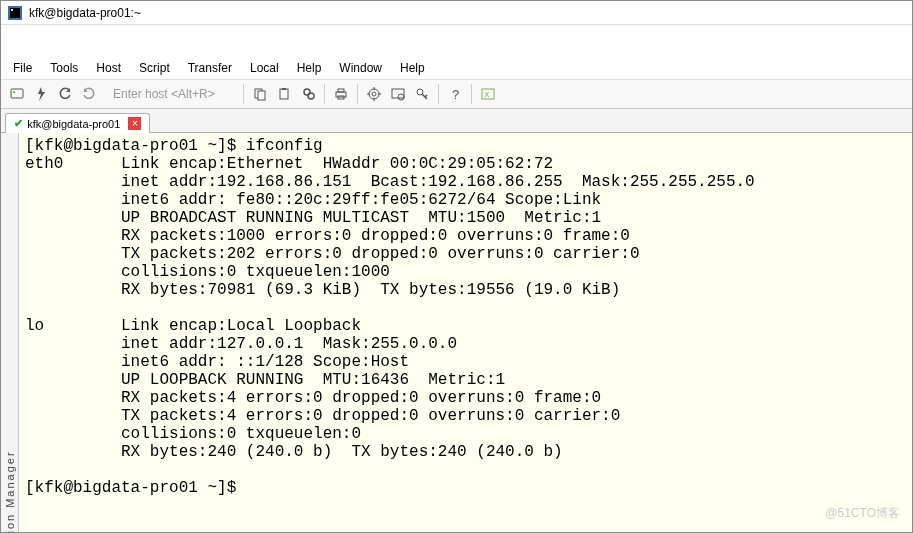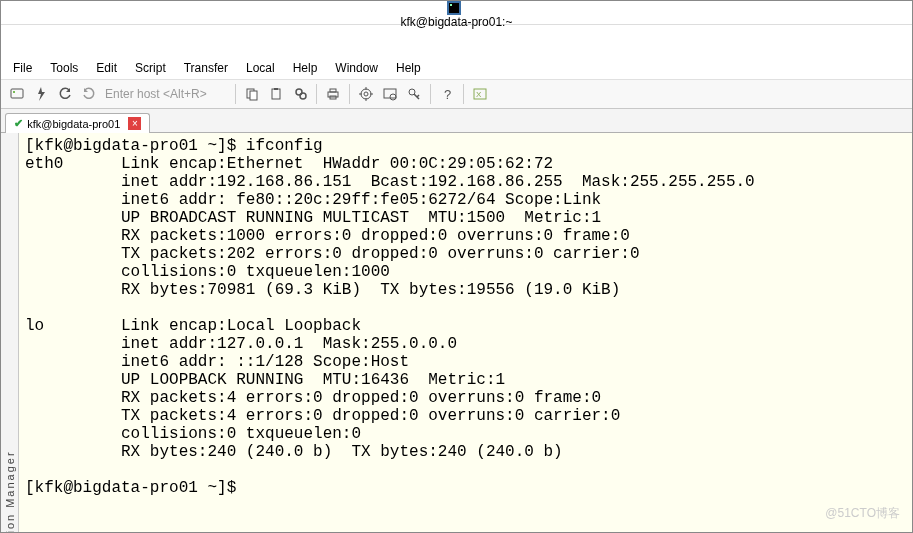--- a/index.html
+++ b/index.html
@@ -1,25 +1,25 @@
 <!DOCTYPE html>
 <html><head>
 <meta charset="utf-8">
 <style>
   * { box-sizing: border-box; }
   body { margin: 0; font-family: Tahoma, Arial, sans-serif; font-size: 12px; background: #fff; width: 913px; height: 533px; overflow: hidden; border: 1px solid #888; position: relative; }
-  .titlebar { height: 24px; background: #fff; display: flex; align-items: center; padding: 0 6px; border-bottom: 1px solid #ddd; flex-direction: column; }
+  .titlebar { height: 24px; background: #fff; display: flex; align-items: center; padding: 0 6px; border-bottom: 1px solid #ddd; }
   .titlebar .ticon { width: 16px; height: 16px; margin-right: 6px; display: inline-flex; align-items: center; justify-content: center; }
   .titlebar .ttext { font-size: 12px; color: #000; }
   .menubar { height: 22px; display: flex; align-items: center; padding: 0 4px; gap: 2px; margin-top: 32px; }
   .menubar .mitem { padding: 2px 8px; color: #000; cursor: default; }
   .toolbar { height: 30px; display: flex; align-items: center; padding: 0 4px; border-top: 1px solid #e0e0e0; border-bottom: 1px solid #c8c8c8; background: #f8f8f8; }
   .toolbar .tbtn { width: 24px; height: 24px; display: inline-flex; align-items: center; justify-content: center; color: #444; cursor: default; }
   .toolbar .sep { width: 1px; height: 20px; background: #ccc; margin: 0 4px; }
-  .toolbar .hostinput { color: #999; padding: 2px 4px; min-width: 130px; display: flex; align-items: center; height: 22px; }
+  .toolbar .hostinput { color: #999; padding: 2px 4px; min-width: 130px; display: flex; align-items: center; height: 22px; margin-left: 8px; }
   .tabbar { height: 24px; background: #f4f4f4; display: flex; align-items: flex-end; padding: 0 4px; border-bottom: 1px solid #b0b0b0; }
   .tabbar .tab { display: flex; align-items: center; gap: 4px; padding: 3px 8px; background: #fff; border: 1px solid #b0b0b0; border-bottom: none; border-radius: 3px 3px 0 0; font-size: 11px; position: relative; top: 1px; }
   .tabbar .tab .chk { color: #2ea043; font-weight: bold; }
   .tabbar .tab .close { width: 13px; height: 13px; background: #e04040; color: #fff; display: inline-flex; align-items: center; justify-content: center; font-size: 10px; line-height: 1; margin-left: 4px; }
   .main { display: flex; height: calc(533px - 24px - 22px - 30px - 24px); }
   .sidepanel { width: 18px; background: #f4f4f4; border-right: 1px solid #c8c8c8; display: flex; justify-content: center; padding-top: 6px; }
   .sidepanel .vtext { writing-mode: vertical-rl; text-orientation: mixed; transform: rotate(180deg); font-size: 11px; color: #444; letter-spacing: 2px; }
   .terminal { flex: 1; background: #fffff0; color: #000; font-family: "Courier New", monospace; font-size: 16px; line-height: 18px; padding: 4px 6px; white-space: pre; overflow: hidden; position: relative; }
   .watermark { position: absolute; right: 12px; bottom: 10px; color: #ccc; font-family: Arial, sans-serif; font-size: 12px; pointer-events: none; }
   svg { display: block; }
@@ -34,21 +34,21 @@
         <rect x="2" y="2" width="10" height="10" fill="#000"></rect>
         <rect x="3" y="3" width="2" height="2" fill="#8fb"></rect>
       </svg>
   </span>
   <span class="ttext">kfk@bigdata-pro01:~</span>
 </div>
 
 <div class="menubar">
   <span class="mitem">File</span>
   <span class="mitem">Tools</span>
-  <span class="mitem">Edit</span>
+  <span class="mitem">Host</span>
   <span class="mitem">Script</span>
   <span class="mitem">Transfer</span>
   <span class="mitem">Local</span>
   <span class="mitem">Help</span>
   <span class="mitem">Window</span>
   <span class="mitem">Help</span>
 </div>
 
 <div class="toolbar">
   <span class="tbtn">

